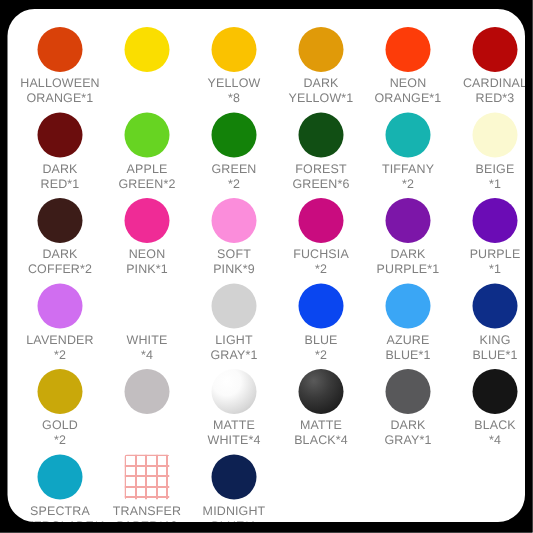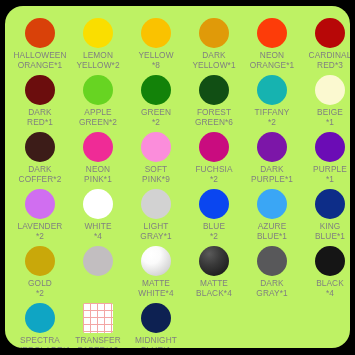--- a/index.html
+++ b/index.html
@@ -12,21 +12,21 @@
     height: 355px;
     overflow: hidden;
     font-family: "Liberation Sans", "DejaVu Sans", sans-serif;
   }
   .palette-card {
     position: absolute;
     left: 5px;
     top: 6px;
     width: 345px;
     height: 342px;
-    background: #bef264;
+    background: #ffffff;
     border-radius: 18px;
     box-sizing: border-box;
     padding: 12px 6px 6px 6px;
     overflow: hidden;
   }
   .swatch-grid {
     display: grid;
     grid-template-columns: repeat(6, 1fr);
     grid-auto-rows: 57px;
     justify-items: center;
@@ -63,22 +63,20 @@
 
 <div class="palette-card">
   <div class="swatch-grid">
       <div class="swatch-item">
         <div class="swatch-dot" style="background: rgb(217, 65, 9);"></div>
         <div class="swatch-label">HALLOWEEN
 ORANGE*1</div>
       </div>
       <div class="swatch-item">
         <div class="swatch-dot" style="background: rgb(250, 222, 0);"></div>
-        <div class="swatch-label">LEMON
-YELLOW*2</div>
       </div>
       <div class="swatch-item">
         <div class="swatch-dot" style="background: rgb(250, 194, 0);"></div>
         <div class="swatch-label">YELLOW
 *8</div>
       </div>
       <div class="swatch-item">
         <div class="swatch-dot" style="background: rgb(224, 154, 9);"></div>
         <div class="swatch-label">DARK
 YELLOW*1</div>

